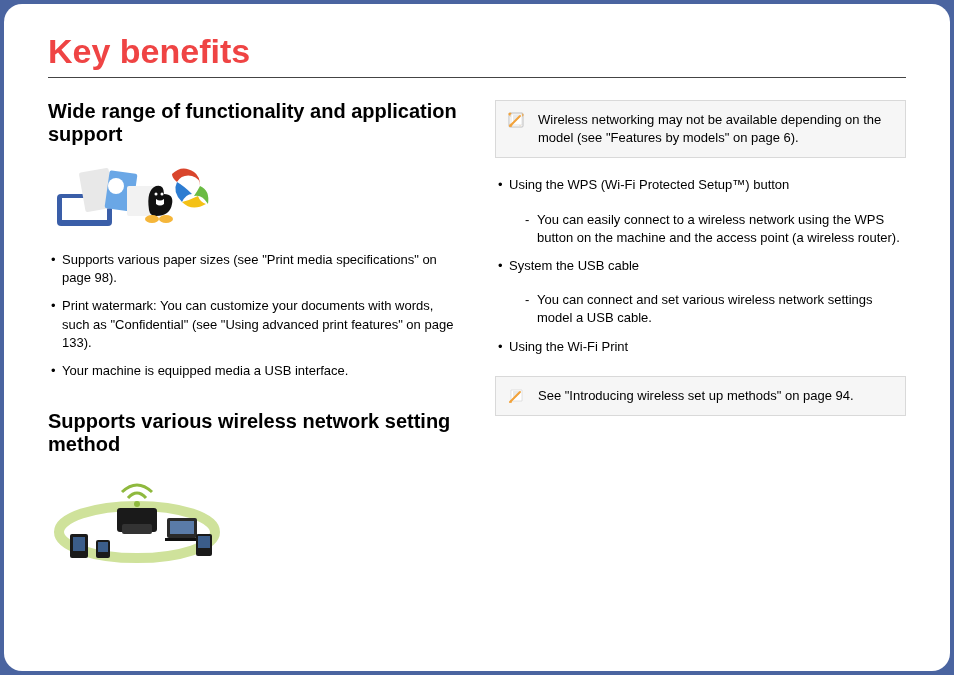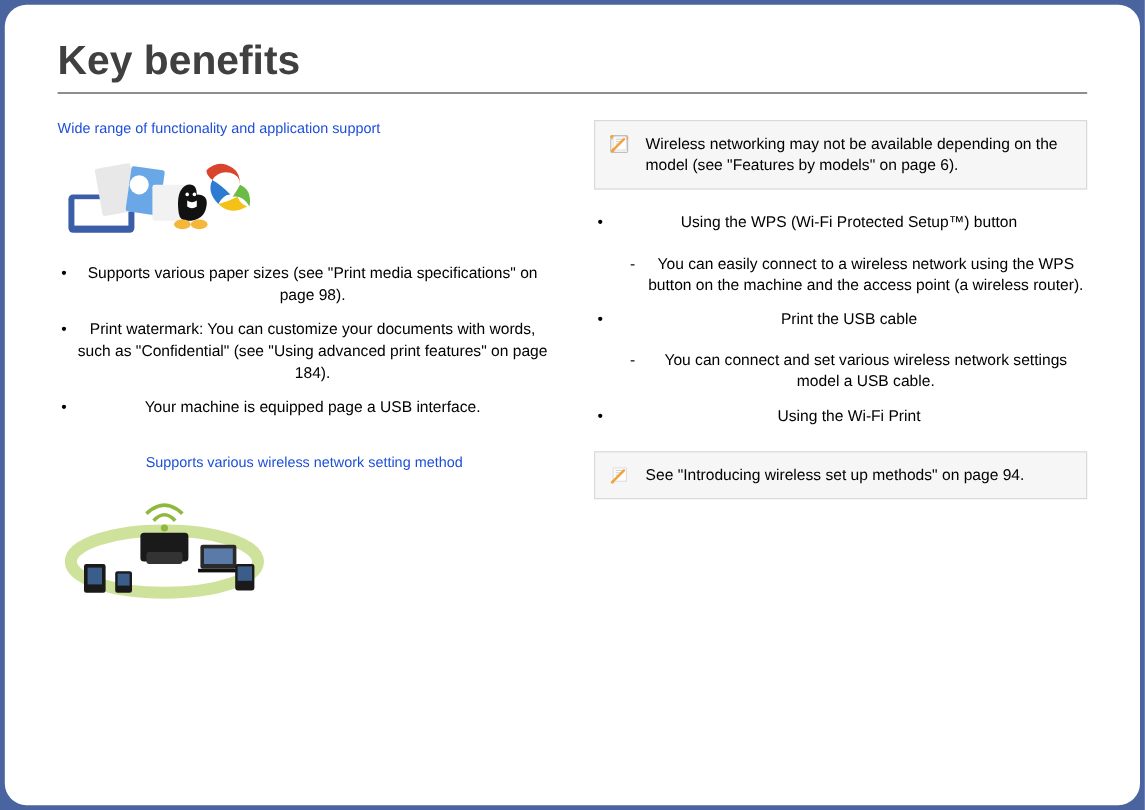--- a/index.html
+++ b/index.html
@@ -14,40 +14,39 @@
   .page {
     background: #fff;
     border-radius: 18px;
     position: absolute;
     top: 4px; left: 4px; right: 4px; bottom: 4px;
     padding: 28px 44px 34px 44px;
   }
   h1 {
     font-size: 34px;
     font-weight: 700;
-    color: #404040;
+    color: #ef4444;
     padding-bottom: 6px;
     border-bottom: 1px solid #444;
     margin-bottom: 22px;
   }
   .cols { display: flex; gap: 36px; }
   .col { flex: 1; font-size: 13px; color: #000; }
   h2 {
-    font-size: 12px;
-    font-weight: 400;
-    color: #1d4ed8;
+    font-size: 20px;
+    font-weight: 700;
+    color: #000000;
     margin-bottom: 18px;
   }
   ul.bullets { list-style: none; }
   ul.bullets > li {
     position: relative;
     padding-left: 14px;
     margin-bottom: 10px;
     line-height: 1.4;
-    text-align: center;
   }
   ul.bullets > li::before {
     content: "•";
     position: absolute;
     left: 3px; top: 0;
     color: #000;
   }
   ul.dash { list-style: none; }
   ul.dash > li {
     position: relative;
@@ -73,21 +72,21 @@
   .note-icon {
     position: absolute;
     left: 10px; top: 9px;
     width: 20px; height: 20px;
   }
   .placeholder-img {
     display:inline-block;
     margin-bottom: 14px;
     margin-left: 4px;
   }
-  .sp { margin-top: 30px; text-align: center; }
+  .sp { margin-top: 30px; }
 </style>
 </head>
 <body>
 
 <div class="page">
 
   <h1>Key benefits</h1>
 
   <div class="cols">
 
@@ -109,22 +108,22 @@
         <ellipse cx="100" cy="55" rx="7" ry="4" fill="#f5b63a"></ellipse>
           <ellipse cx="114" cy="55" rx="7" ry="4" fill="#f5b63a"></ellipse>
         <path d="M120 10 Q130 0 142 8 Q148 12 148 22 Q148 14 140 12 Q130 10 125 18 Q120 14 120 10 Z" fill="#d9452c"></path>
         <path d="M148 22 Q158 26 156 40 Q150 30 142 32 Q146 26 148 22 Z" fill="#6bbb44"></path>
         <path d="M125 18 Q120 28 130 38 Q134 30 140 30 Q132 22 125 18 Z" fill="#2d7cd1"></path>
         <path d="M130 38 Q140 48 154 40 Q148 38 146 32 Q138 36 130 38 Z" fill="#f4c116"></path>
       </svg>
 
       <ul class="bullets">
         <li>Supports various paper sizes (see "Print media specifications" on page 98).</li>
-        <li>Print watermark: You can customize your documents with words, such as "Confidential" (see "Using advanced print features" on page 184).</li>
-        <li>Your machine is equipped page a USB interface.</li>
+        <li>Print watermark: You can customize your documents with words, such as "Confidential" (see "Using advanced print features" on page 133).</li>
+        <li>Your machine is equipped media a USB interface.</li>
       </ul>
 
       <h2 class="sp">Supports various wireless network setting method</h2>
 
       <svg class="placeholder-img" width="170" height="90" viewBox="0 0 170 90">
         <ellipse cx="85" cy="58" rx="78" ry="26" fill="none" stroke="#cfe29b" stroke-width="10"></ellipse>
         <path d="M70 18 Q85 4 100 18" fill="none" stroke="#8fb93e" stroke-width="3"></path>
         <path d="M76 24 Q85 14 94 24" fill="none" stroke="#8fb93e" stroke-width="3"></path>
         <circle cx="85" cy="30" r="3" fill="#8fb93e"></circle>
         <rect x="65" y="34" width="40" height="24" rx="3" fill="#1a1a1a"></rect>
@@ -159,21 +158,21 @@
       </div>
 
       <ul class="bullets">
         <li>
           <span>Using the WPS (Wi-Fi Protected Setup™) button</span>
           <ul class="dash">
             <li>You can easily connect to a wireless network using the WPS button on the machine and the access point (a wireless router).</li>
           </ul>
         </li>
         <li>
-          <span>Print the USB cable</span>
+          <span>System the USB cable</span>
           <ul class="dash">
             <li>You can connect and set various wireless network settings model a USB cable.</li>
           </ul>
         </li>
         <li>
           <span>Using the Wi-Fi Print</span>
         </li>
       </ul>
 
       <div class="note" style="margin-top:20px">

